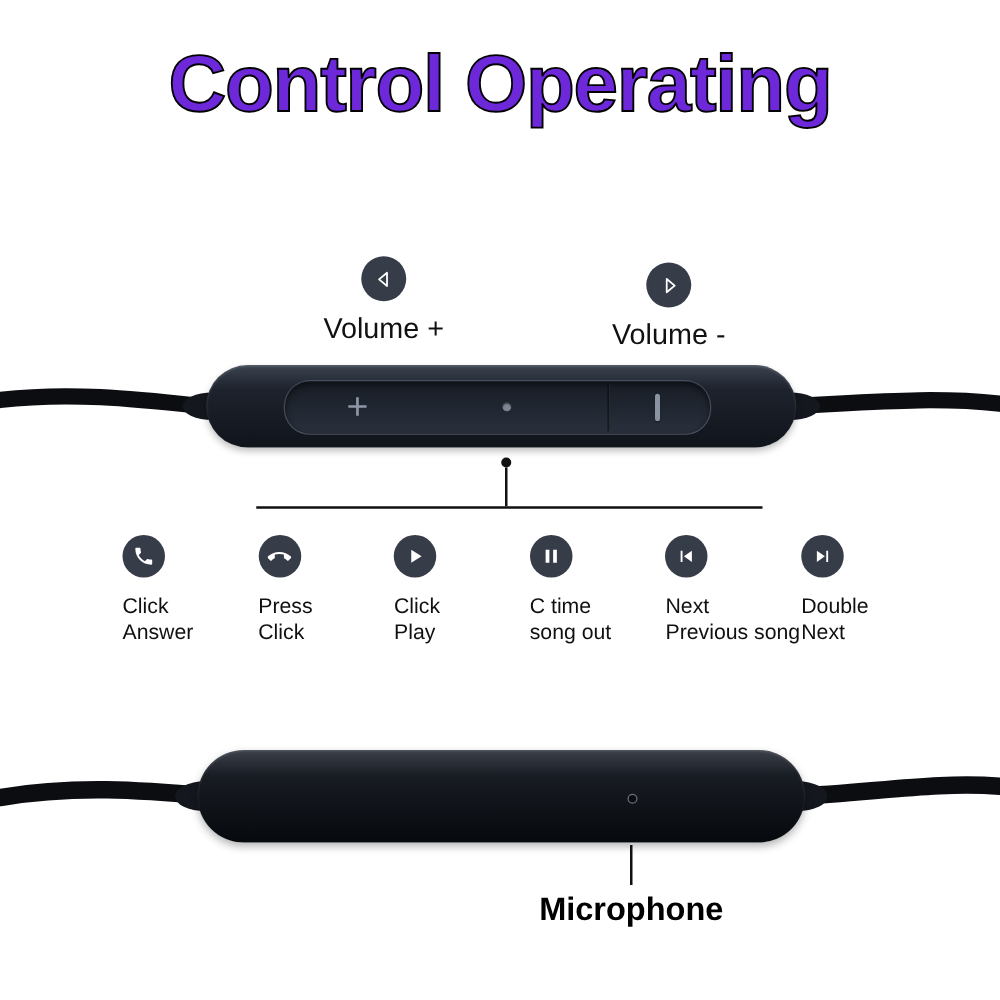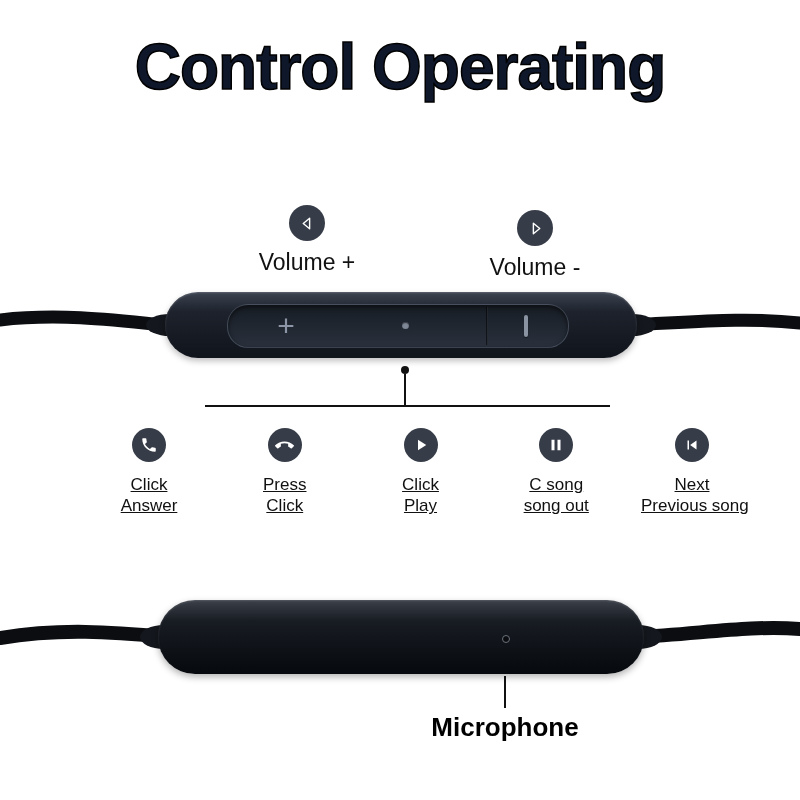--- a/index.html
+++ b/index.html
@@ -1,20 +1,20 @@
 <!DOCTYPE html>
 <html><head>
 <meta charset="utf-8">
 <style>
   html,body{margin:0;padding:0;}
   .canvas{position:relative;width:800px;height:800px;background:#ffffff;overflow:hidden;
           font-family:"Liberation Sans",sans-serif;color:#111;}
   
   .title{position:absolute;top:30px;left:0;width:800px;text-align:center;
-         font-size:64px;font-weight:900;letter-spacing:-1px;color:#0f172a;
+         font-size:64px;font-weight:900;letter-spacing:-1px;color:#6d28d9;
          -webkit-text-stroke:1.5px #000;}
   
   .vol-group{position:absolute;width:170px;text-align:center;}
   .vol-plus{left:222px;top:205px;}
   .vol-minus{left:450px;top:210px;}
   .vol-icon{width:36px;height:36px;border-radius:50%;background:#373d48;
             display:inline-flex;align-items:center;justify-content:center;margin-bottom:8px;}
   .vol-label{font-size:23px;font-weight:500;color:#111;}
   
   .wires{position:absolute;left:0;top:0;width:800px;height:800px;}
@@ -33,21 +33,21 @@
   .panel-divider{position:absolute;left:258px;top:2px;width:1px;height:38px;background:rgba(0,0,0,.55);
      border-right:1px solid rgba(140,150,165,.18);}
   .right-bar{position:absolute;left:296px;top:10px;width:4px;height:22px;border-radius:2px;
      background:#8a93a2;box-shadow:0 1px 1px rgba(0,0,0,.5);}
   
   .ptr-dot{position:absolute;left:401px;top:366px;width:8px;height:8px;border-radius:50%;background:#111;}
   .ptr-vline{position:absolute;left:404px;top:374px;width:2px;height:31px;background:#111;}
   .ptr-hline{position:absolute;left:205px;top:405px;width:405px;height:2px;background:#111;}
   
   .functions{position:absolute;left:98px;top:428px;width:645px;display:flex;justify-content:space-between;}
-  .func-col{width:102px;text-align:center;text-decoration:underline;}
+  .func-col{width:102px;}
   .func-icon{width:34px;height:34px;border-radius:50%;background:#373d48;
              display:inline-flex;align-items:center;justify-content:center;margin-bottom:12px;}
   .func-line{font-size:17px;font-weight:500;line-height:1.25;color:#101010;white-space:nowrap;}
   
   .mic-body{position:absolute;left:158px;top:600px;width:486px;height:74px;border-radius:37px;
      background:linear-gradient(180deg,#3c414a 0%,#181c23 28%,#06090d 100%);
      box-shadow:inset 0 1px 2px rgba(255,255,255,.14),0 3px 7px rgba(0,0,0,.3);}
   .mic-hole{position:absolute;left:344px;top:35px;width:6px;height:6px;border-radius:50%;
      background:#0a0c10;border:1px solid #6b717c;}
   .mic-vline{position:absolute;left:504px;top:676px;width:2px;height:32px;background:#111;}
@@ -134,34 +134,43 @@
       <div class="func-line">Click</div>
       <div class="func-line">Play</div>
     </div>
 
     <div class="func-col">
       <span class="func-icon">
         <svg width="18" height="18" viewBox="0 0 24 24" fill="#ffffff">
           <path d="M6 19h4V5H6v14zm8-14v14h4V5h-4z"></path>
         </svg>
       </span>
-      <div class="func-line">C song</div>
+      <div class="func-line">C time</div>
       <div class="func-line">song out</div>
     </div>
 
     <div class="func-col">
       <span class="func-icon">
         <svg width="18" height="18" viewBox="0 0 24 24" fill="#ffffff">
           <path d="M6 6h2v12H6zm3.5 6l8.5 6V6z"></path>
         </svg>
       </span>
       <div class="func-line">Next</div>
       <div class="func-line">Previous song</div>
     </div>
 
+    <div class="func-col">
+      <span class="func-icon">
+        <svg width="18" height="18" viewBox="0 0 24 24" fill="#ffffff">
+          <path d="M6 18l8.5-6L6 6v12zM16 6v12h2V6h-2z"></path>
+        </svg>
+      </span>
+      <div class="func-line">Double</div>
+      <div class="func-line">Next</div>
+    </div>
 
   </div>
 
   <div class="mic-body">
     <div class="mic-hole"></div>
   </div>
   <div class="mic-vline"></div>
   <div class="mic-label">Microphone</div>
 
 </div>

